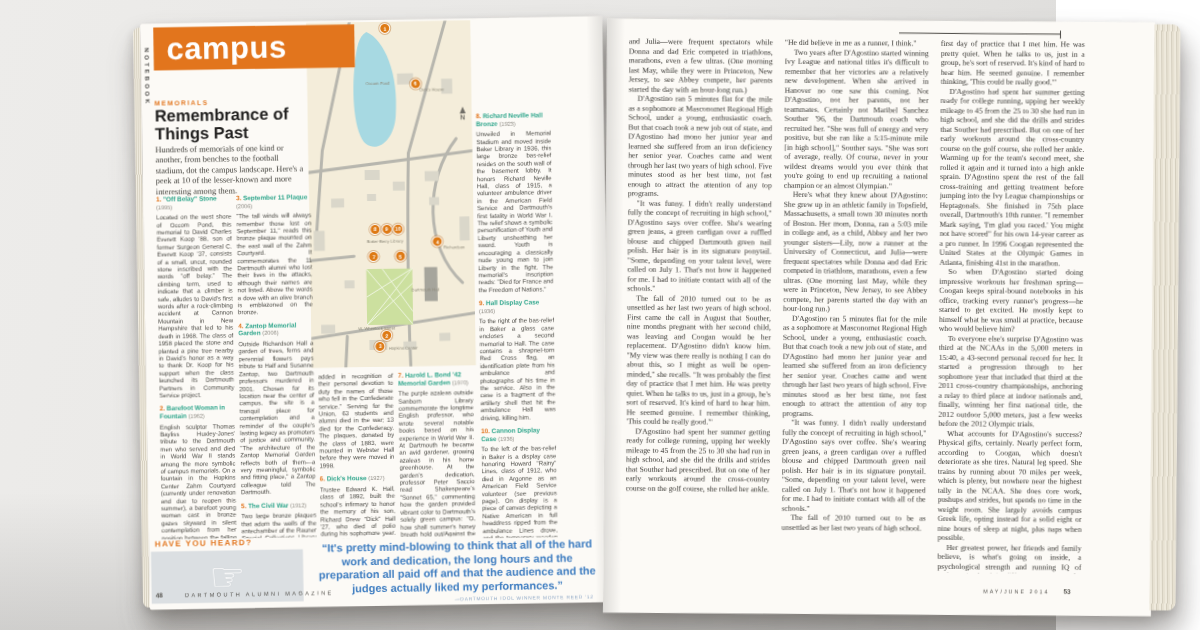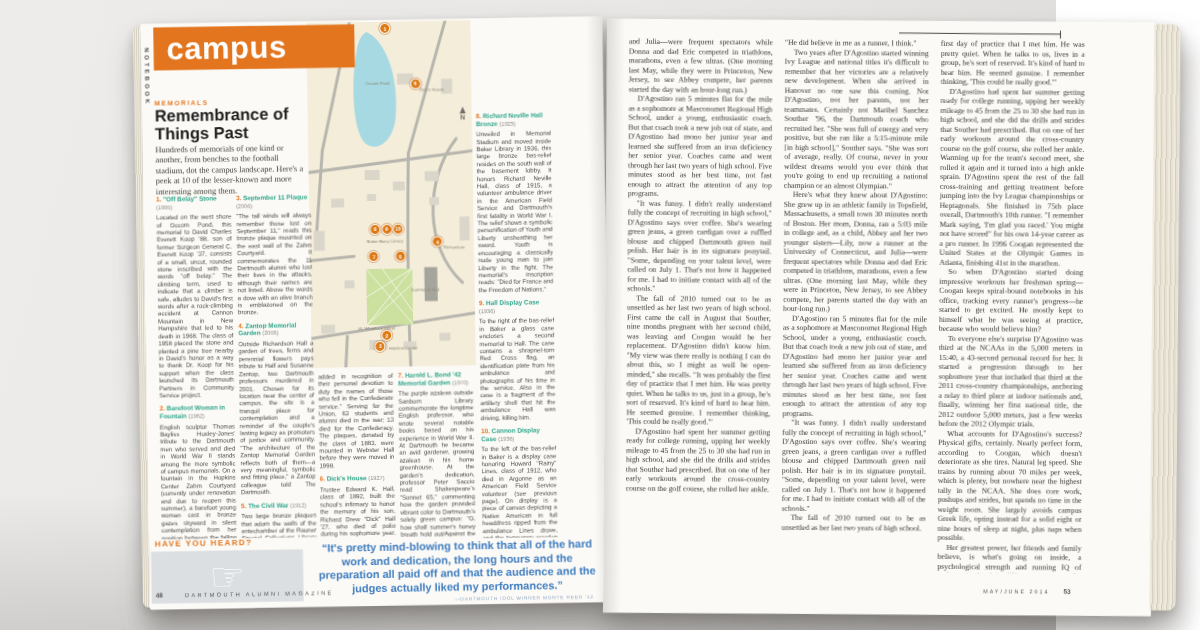--- a/index.html
+++ b/index.html
@@ -241,23 +241,23 @@
           </div>
         <div class="rp-col">
             <p class="flush">"He did believe in me as a runner, I think."</p>
             <p>Two years after D'Agostino started winning Ivy League and national titles it's difficult to remember that her victories are a relatively new development. When she arrived in Hanover no one saw this coming. Not D'Agostino, not her parents, not her teammates. Certainly not Maribel Sanchez Souther '96, the Dartmouth coach who recruited her. "She was full of energy and very positive, but she ran like a 5:15-minute mile [in high school]," Souther says. "She was sort of average, really. Of course, never in your wildest dreams would you ever think that you're going to end up recruiting a national champion or an almost Olympian."</p>
             <p>Here's what they knew about D'Agostino: She grew up in an athletic family in Topsfield, Massachusetts, a small town 30 minutes north of Boston. Her mom, Donna, ran a 5:03 mile in college and, as a child, Abbey and her two younger sisters—Lily, now a runner at the University of Connecticut, and Julia—were frequent spectators while Donna and dad Eric competed in triathlons, marathons, even a few ultras. (One morning last May, while they were in Princeton, New Jersey, to see Abbey compete, her parents started the day with an hour-long run.)</p>
             <p>D'Agostino ran 5 minutes flat for the mile as a sophomore at Masconomet Regional High School, under a young, enthusiastic coach. But that coach took a new job out of state, and D'Agostino had mono her junior year and learned she suffered from an iron deficiency her senior year. Coaches came and went through her last two years of high school. Five minutes stood as her best time, not fast enough to attract the attention of any top programs.</p>
             <p>"It was funny. I didn't really understand fully the concept of recruiting in high school," D'Agostino says over coffee. She's wearing green jeans, a green cardigan over a ruffled blouse and chipped Dartmouth green nail polish. Her hair is in its signature ponytail. "Some, depending on your talent level, were called on July 1. That's not how it happened for me. I had to initiate contact with all of the schools."</p>
             <p>The fall of 2010 turned out to be as unsettled as her last two years of high school.</p>
           </div>
         <div class="rp-col">
-            <p class="flush">first day of practice that I met him. He was pretty quiet. When he talks to us, lives in a group, he's sort of reserved. It's kind of hard to hear him. He seemed genuine. I remember thinking, 'This could be really good.'"</p>
+            <p class="flush">first day of practice that I met him. He was pretty quiet. When he talks to us, just in a group, he's sort of reserved. It's kind of hard to hear him. He seemed genuine. I remember thinking, 'This could be really good.'"</p>
             <p>D'Agostino had spent her summer getting ready for college running, upping her weekly mileage to 45 from the 25 to 30 she had run in high school, and she did the drills and strides that Souther had prescribed. But on one of her early workouts around the cross-country course on the golf course, she rolled her ankle. Warming up for the team's second meet, she rolled it again and it turned into a high ankle sprain. D'Agostino spent the rest of the fall cross-training and getting treatment before jumping into the Ivy League championships or Heptagonals. She finished in 75th place overall, Dartmouth's 10th runner. "I remember Mark saying, 'I'm glad you raced.' You might not have scored" for his own 14-year career as a pro runner. In 1996 Coogan represented the United States at the Olympic Games in Atlanta, finishing 41st in the marathon.</p>
-            <p>So when D'Agostino started doing impressive workouts her freshman spring—Coogan keeps spiral-bound notebooks in his office, tracking every runner's progress—he started to get excited. He mostly kept to himself what he was seeing at practice, because who would believe him?</p>
+            <p>So when D'Agostino started doing impressive workouts her freshman spring—Coogan keeps spiral-bound notebooks in his office, tracking every runner's progress—he started to get excited. He mostly kept to himself what he was small at practice, because who would believe him?</p>
             <p>To everyone else's surprise D'Agostino was third at the NCAAs in the 5,000 meters in 15:40, a 43-second personal record for her. It started a progression through to her sophomore year that included that third at the 2011 cross-country championships, anchoring a relay to third place at indoor nationals and, finally, winning her first national title, the 2012 outdoor 5,000 meters, just a few weeks before the 2012 Olympic trials.</p>
             <p>What accounts for D'Agostino's success? Physical gifts, certainly. Nearly perfect form, according to Coogan, which doesn't deteriorate as she tires. Natural leg speed. She trains by running about 70 miles per week, which is plenty, but nowhere near the highest tally in the NCAA. She does core work, pushups and strides, but spends no time in the weight room. She largely avoids campus Greek life, opting instead for a solid eight or nine hours of sleep at night, plus naps when possible.</p>
             <p>Her greatest power, her friends and family believe, is what's going on inside, a psychological strength and running IQ of undetermined origin. "She's very smart, she thinks during races," Coogan says. "She's</p>
           </div>
       </div>
       <div class="footer-right">
         <span class="issue">MAY/JUNE 2014</span><span class="pg">53</span>
       </div>
     </div>
 

